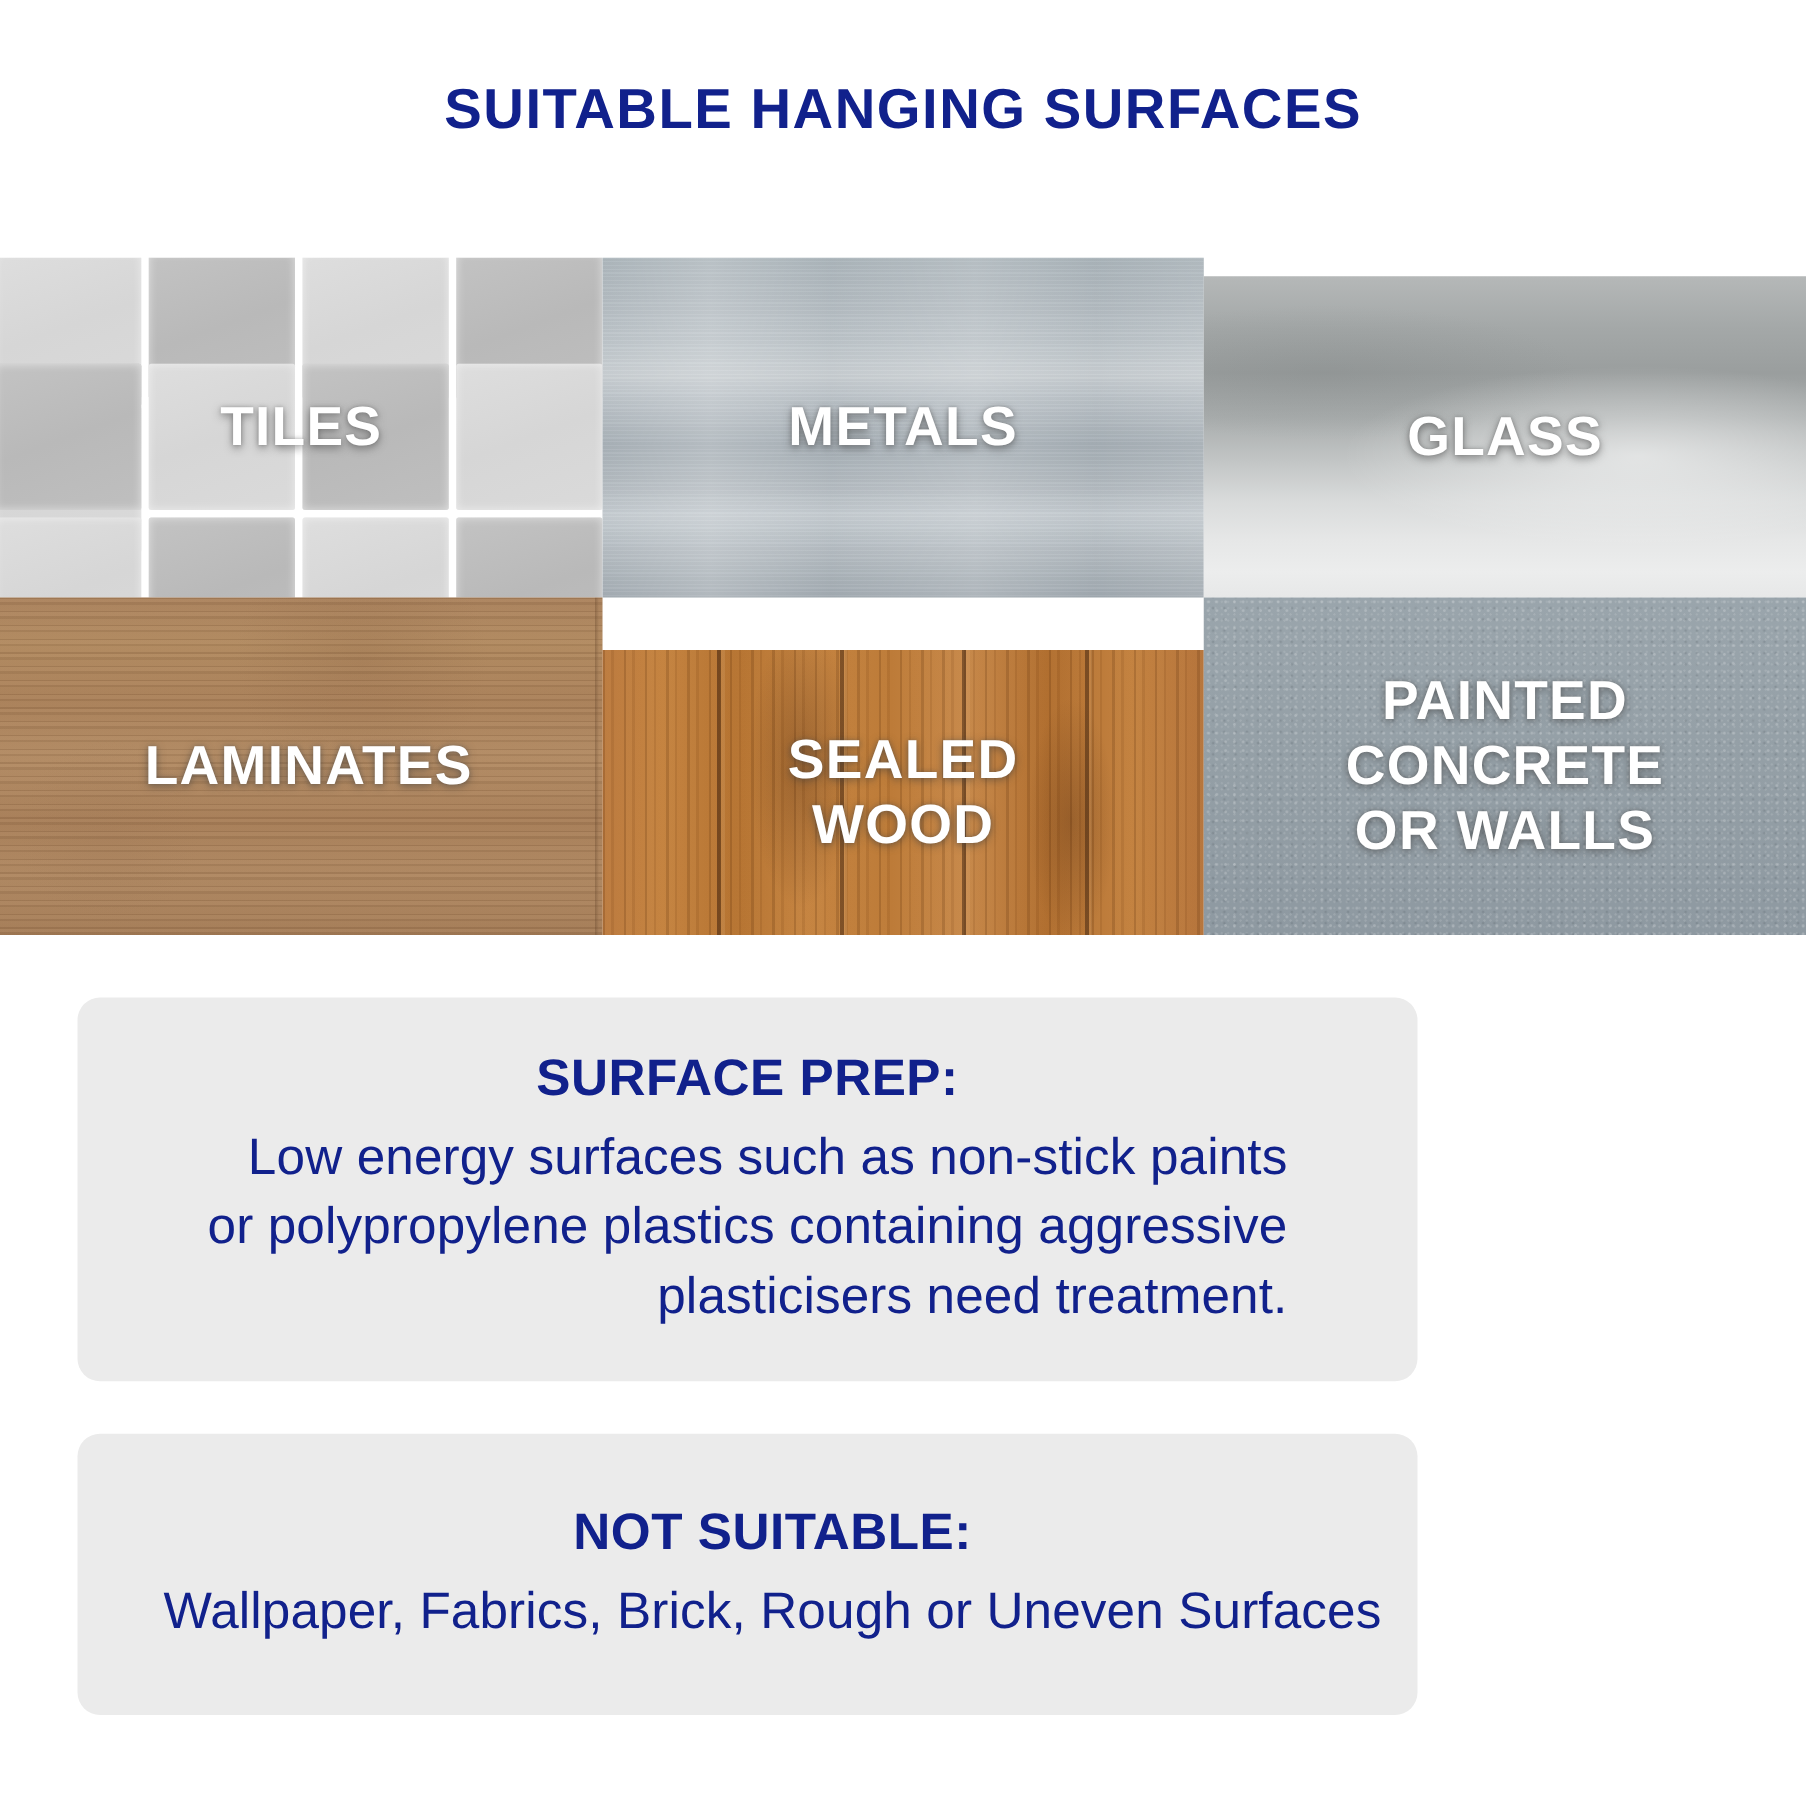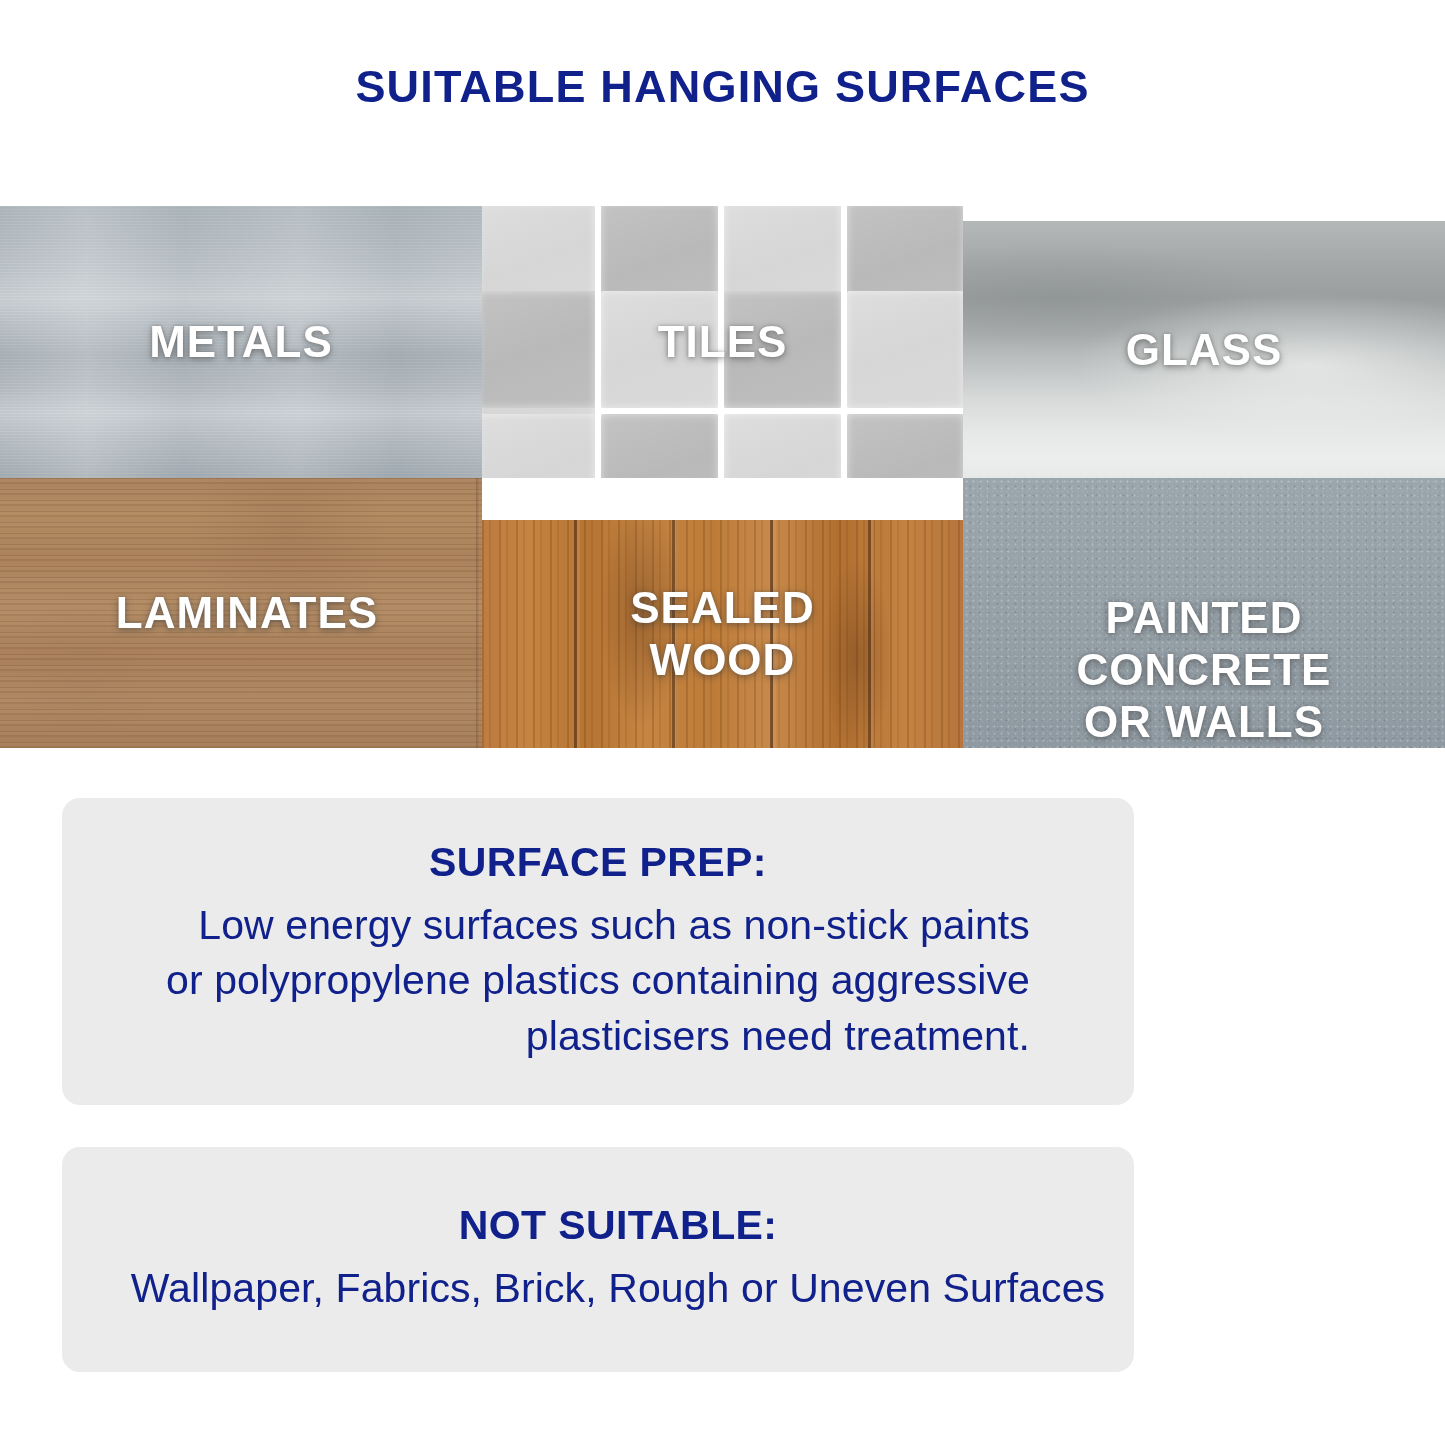--- a/index.html
+++ b/index.html
@@ -221,21 +221,20 @@
         rgba(110,65,28,0.14) 9px,
         rgba(190,140,90,0.06) 9px,
         rgba(190,140,90,0.06) 17px),
       radial-gradient(ellipse 12% 70% at 33% 40%, rgba(80,42,16,0.38), rgba(80,42,16,0) 72%),
       radial-gradient(ellipse 10% 60% at 78% 60%, rgba(80,42,16,0.32), rgba(80,42,16,0) 72%);
   }
 
   
   .tex-concrete {
     background: linear-gradient(to bottom, #9aa5ac 0%, #949fa6 50%, #8e99a1 100%);
-    align-items: flex-end;
   }
   .concrete-stipple {
     position: absolute;
     inset: 0;
     opacity: 0.55;
     background-image:
       radial-gradient(rgba(255,255,255,0.38) 0.9px, rgba(255,255,255,0) 1.3px),
       radial-gradient(rgba(70,80,88,0.35) 0.9px, rgba(70,80,88,0) 1.3px),
       radial-gradient(rgba(255,255,255,0.22) 0.7px, rgba(255,255,255,0) 1.1px);
     background-size: 7px 7px, 9px 9px, 5px 5px;
@@ -275,25 +274,20 @@
     letter-spacing: 0.1px;
     text-align: right;
   }
 </style>
 </head>
 <body>
 
 <div class="page-title">SUITABLE HANGING SURFACES</div>
 
 <div class="surface-grid">
-
-  <div class="surface-cell tex-metal">
-    <div class="metal-sheen"></div>
-    <div class="surface-label">METALS</div>
-  </div>
 
   <div class="surface-cell tex-tiles">
     <div class="tiles-layer">
       <div class="t lt" style="left:-4px;  top:-4px;"></div>
       <div class="t dk" style="left:119px; top:-4px;"></div>
       <div class="t lt" style="left:242px; top:-4px;"></div>
       <div class="t dk" style="left:365px; top:-4px;"></div>
       <div class="t lt" style="left:-4px;  top:119px;"></div>
       <div class="t dk" style="left:-4px;  top:85px;  height:34px; background:linear-gradient(160deg,#c3c3c3,#bcbcbc);"></div>
       <div class="t dk" style="left:-4px;  top:85px;"></div>
@@ -301,20 +295,25 @@
       <div class="t dk" style="left:242px; top:85px;"></div>
       <div class="t lt" style="left:365px; top:85px;"></div>
       <div class="t lt" style="left:-4px;  top:208px;"></div>
       <div class="t dk" style="left:119px; top:208px;"></div>
       <div class="t lt" style="left:242px; top:208px;"></div>
       <div class="t dk" style="left:365px; top:208px;"></div>
     </div>
     <div class="surface-label">TILES</div>
   </div>
 
+  <div class="surface-cell tex-metal">
+    <div class="metal-sheen"></div>
+    <div class="surface-label">METALS</div>
+  </div>
+
   <div class="surface-cell tex-glass">
     <div class="glass-haze"></div>
     <div class="surface-label">GLASS</div>
   </div>
 
   <div class="surface-cell tex-laminate">
     <div class="laminate-grain"></div>
     <div class="laminate-seam"></div>
     <div class="surface-label">LAMINATES</div>
   </div>

